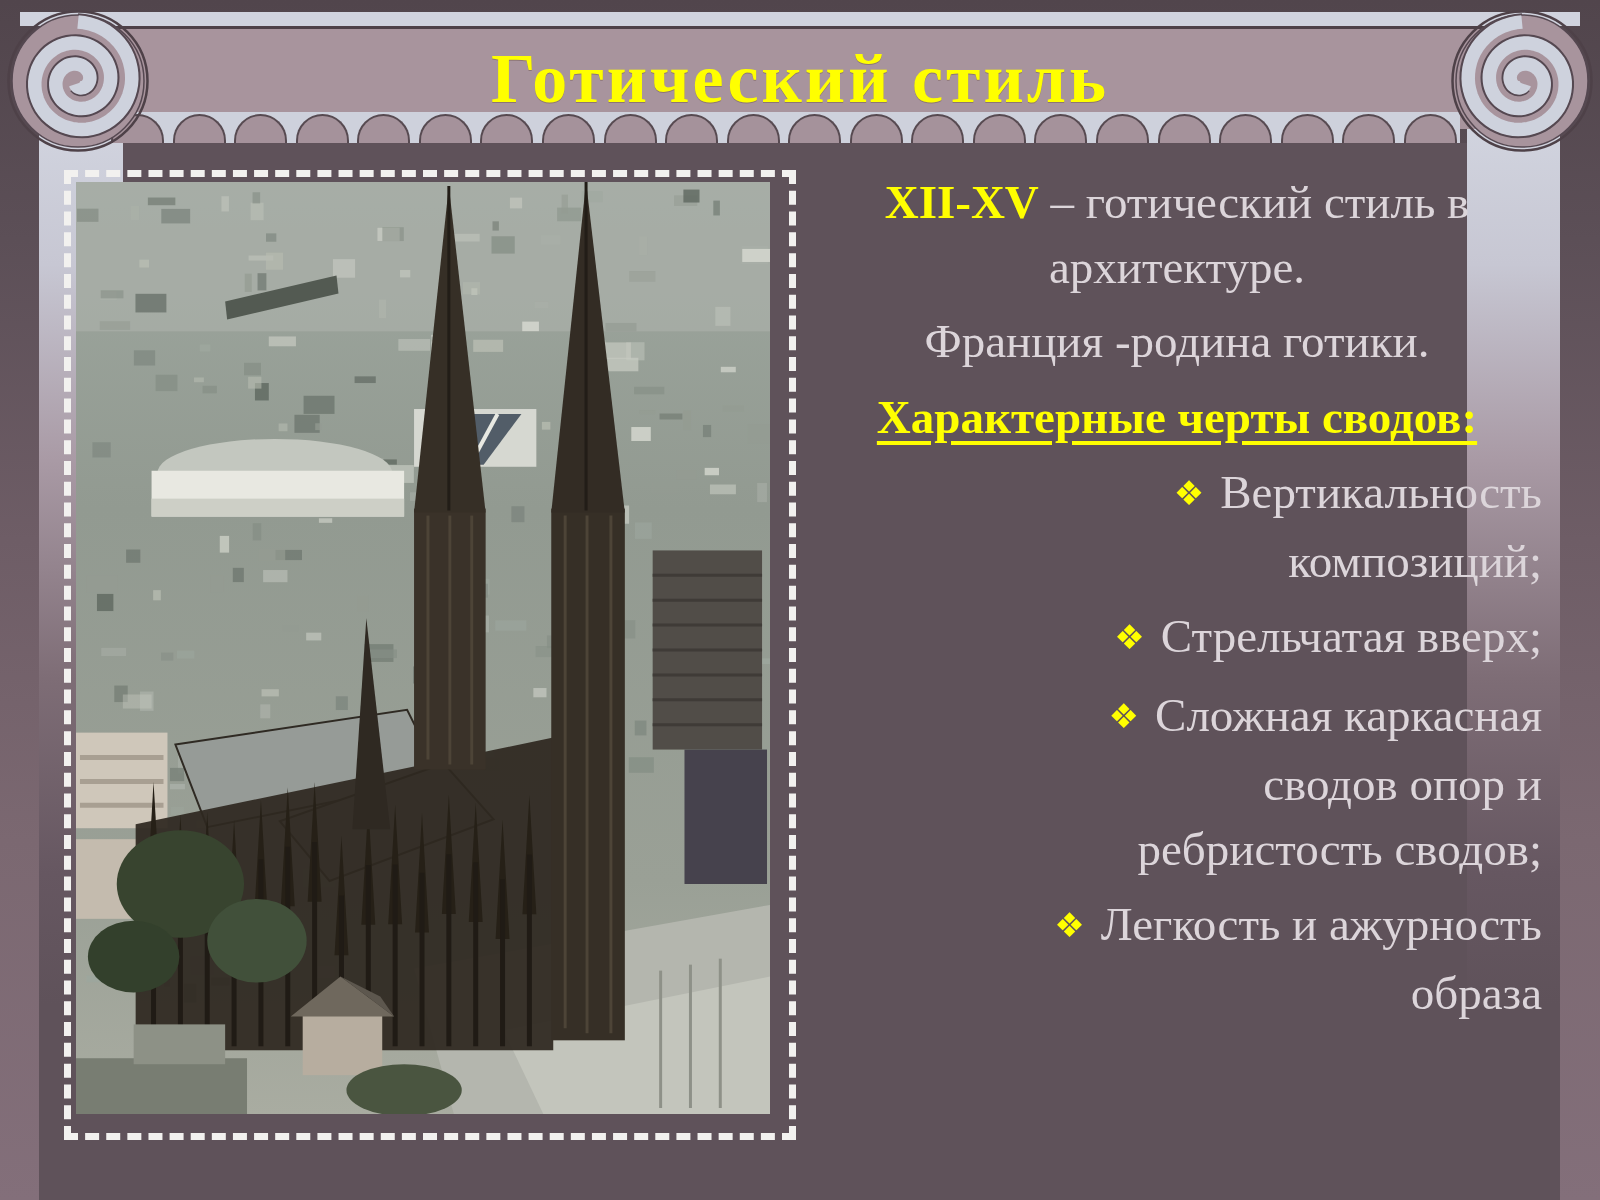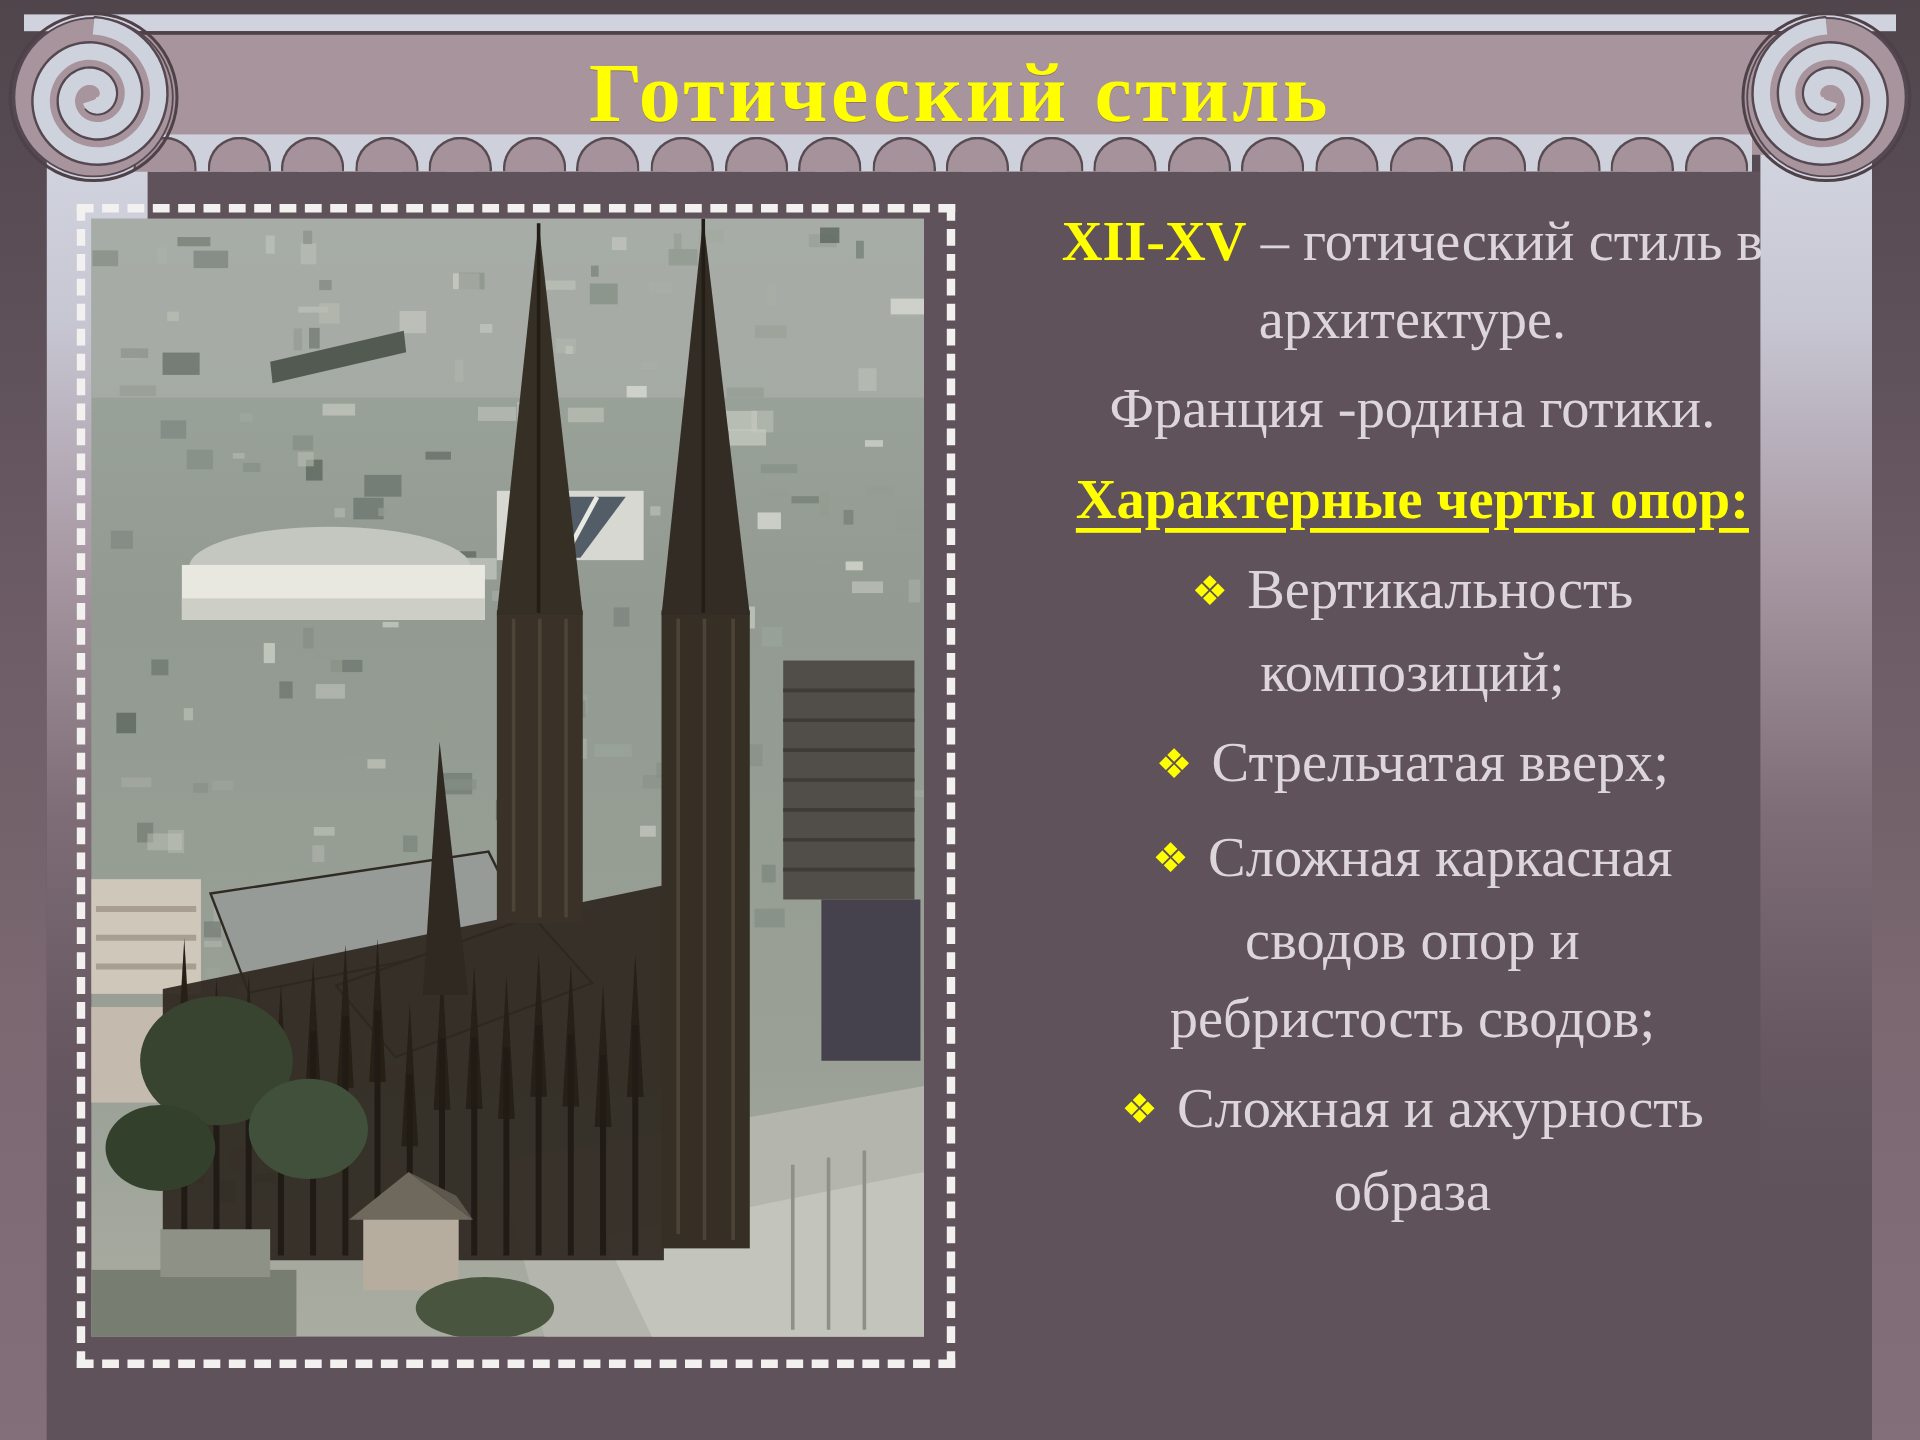--- a/index.html
+++ b/index.html
@@ -37,21 +37,21 @@
   .photo-frame svg{display:block;}
   
   .text-panel{position:absolute;left:812px;top:170px;width:730px;text-align:center;
     color:#dcd5da;font-size:47px;line-height:65px;}
   .tline{white-space:nowrap;}
   .wrapline{white-space:normal;}
   .hl{color:#ffff00;font-weight:bold;}
   .origin{margin-top:9px;}
   .features-heading{margin-top:11px;color:#ffff00;font-weight:bold;
     text-decoration:underline;text-decoration-thickness:4px;text-underline-offset:8px;}
-  .bullet-para{margin-top:10px;}
+  .bullet-para{margin-top:10px;text-align:right;}
   .bullet{font-family:"DejaVu Sans",sans-serif;color:#ffff00;font-size:34px;
     margin-right:16px;position:relative;top:-3px;}
 </style>
 </head>
 <body>
 
 <div class="slide">
 
   <div class="content-box"></div>
   <div class="shaft left"></div>
@@ -399,33 +399,33 @@
       </g>
     </svg>
   </div>
 
   <div class="text-panel">
     <div class="tline">
       <span class="hl">XII-XV</span><span> – готический стиль в</span>
     </div>
     <div class="wrapline">архитектуре.</div>
     <div class="wrapline origin">Франция -родина готики.</div>
-    <div class="tline features-heading">Характерные черты опор:</div>
+    <div class="tline features-heading">Характерные черты сводов:</div>
 
     <div class="bullet-para">
       <div><span class="bullet">❖</span><span>Вертикальность</span></div>
       <div>композиций;</div>
     </div>
     <div class="bullet-para">
       <div><span class="bullet">❖</span><span>Стрельчатая вверх;</span></div>
     </div>
     <div class="bullet-para">
       <div><span class="bullet">❖</span><span>Сложная каркасная</span></div>
       <div>сводов опор и</div>
       <div>ребристость сводов;</div>
     </div>
     <div class="bullet-para">
-      <div><span class="bullet">❖</span><span>Сложная и ажурность</span></div>
+      <div><span class="bullet">❖</span><span>Легкость и ажурность</span></div>
       <div>образа</div>
     </div>
   </div>
 
 </div>
 
 </body></html>

